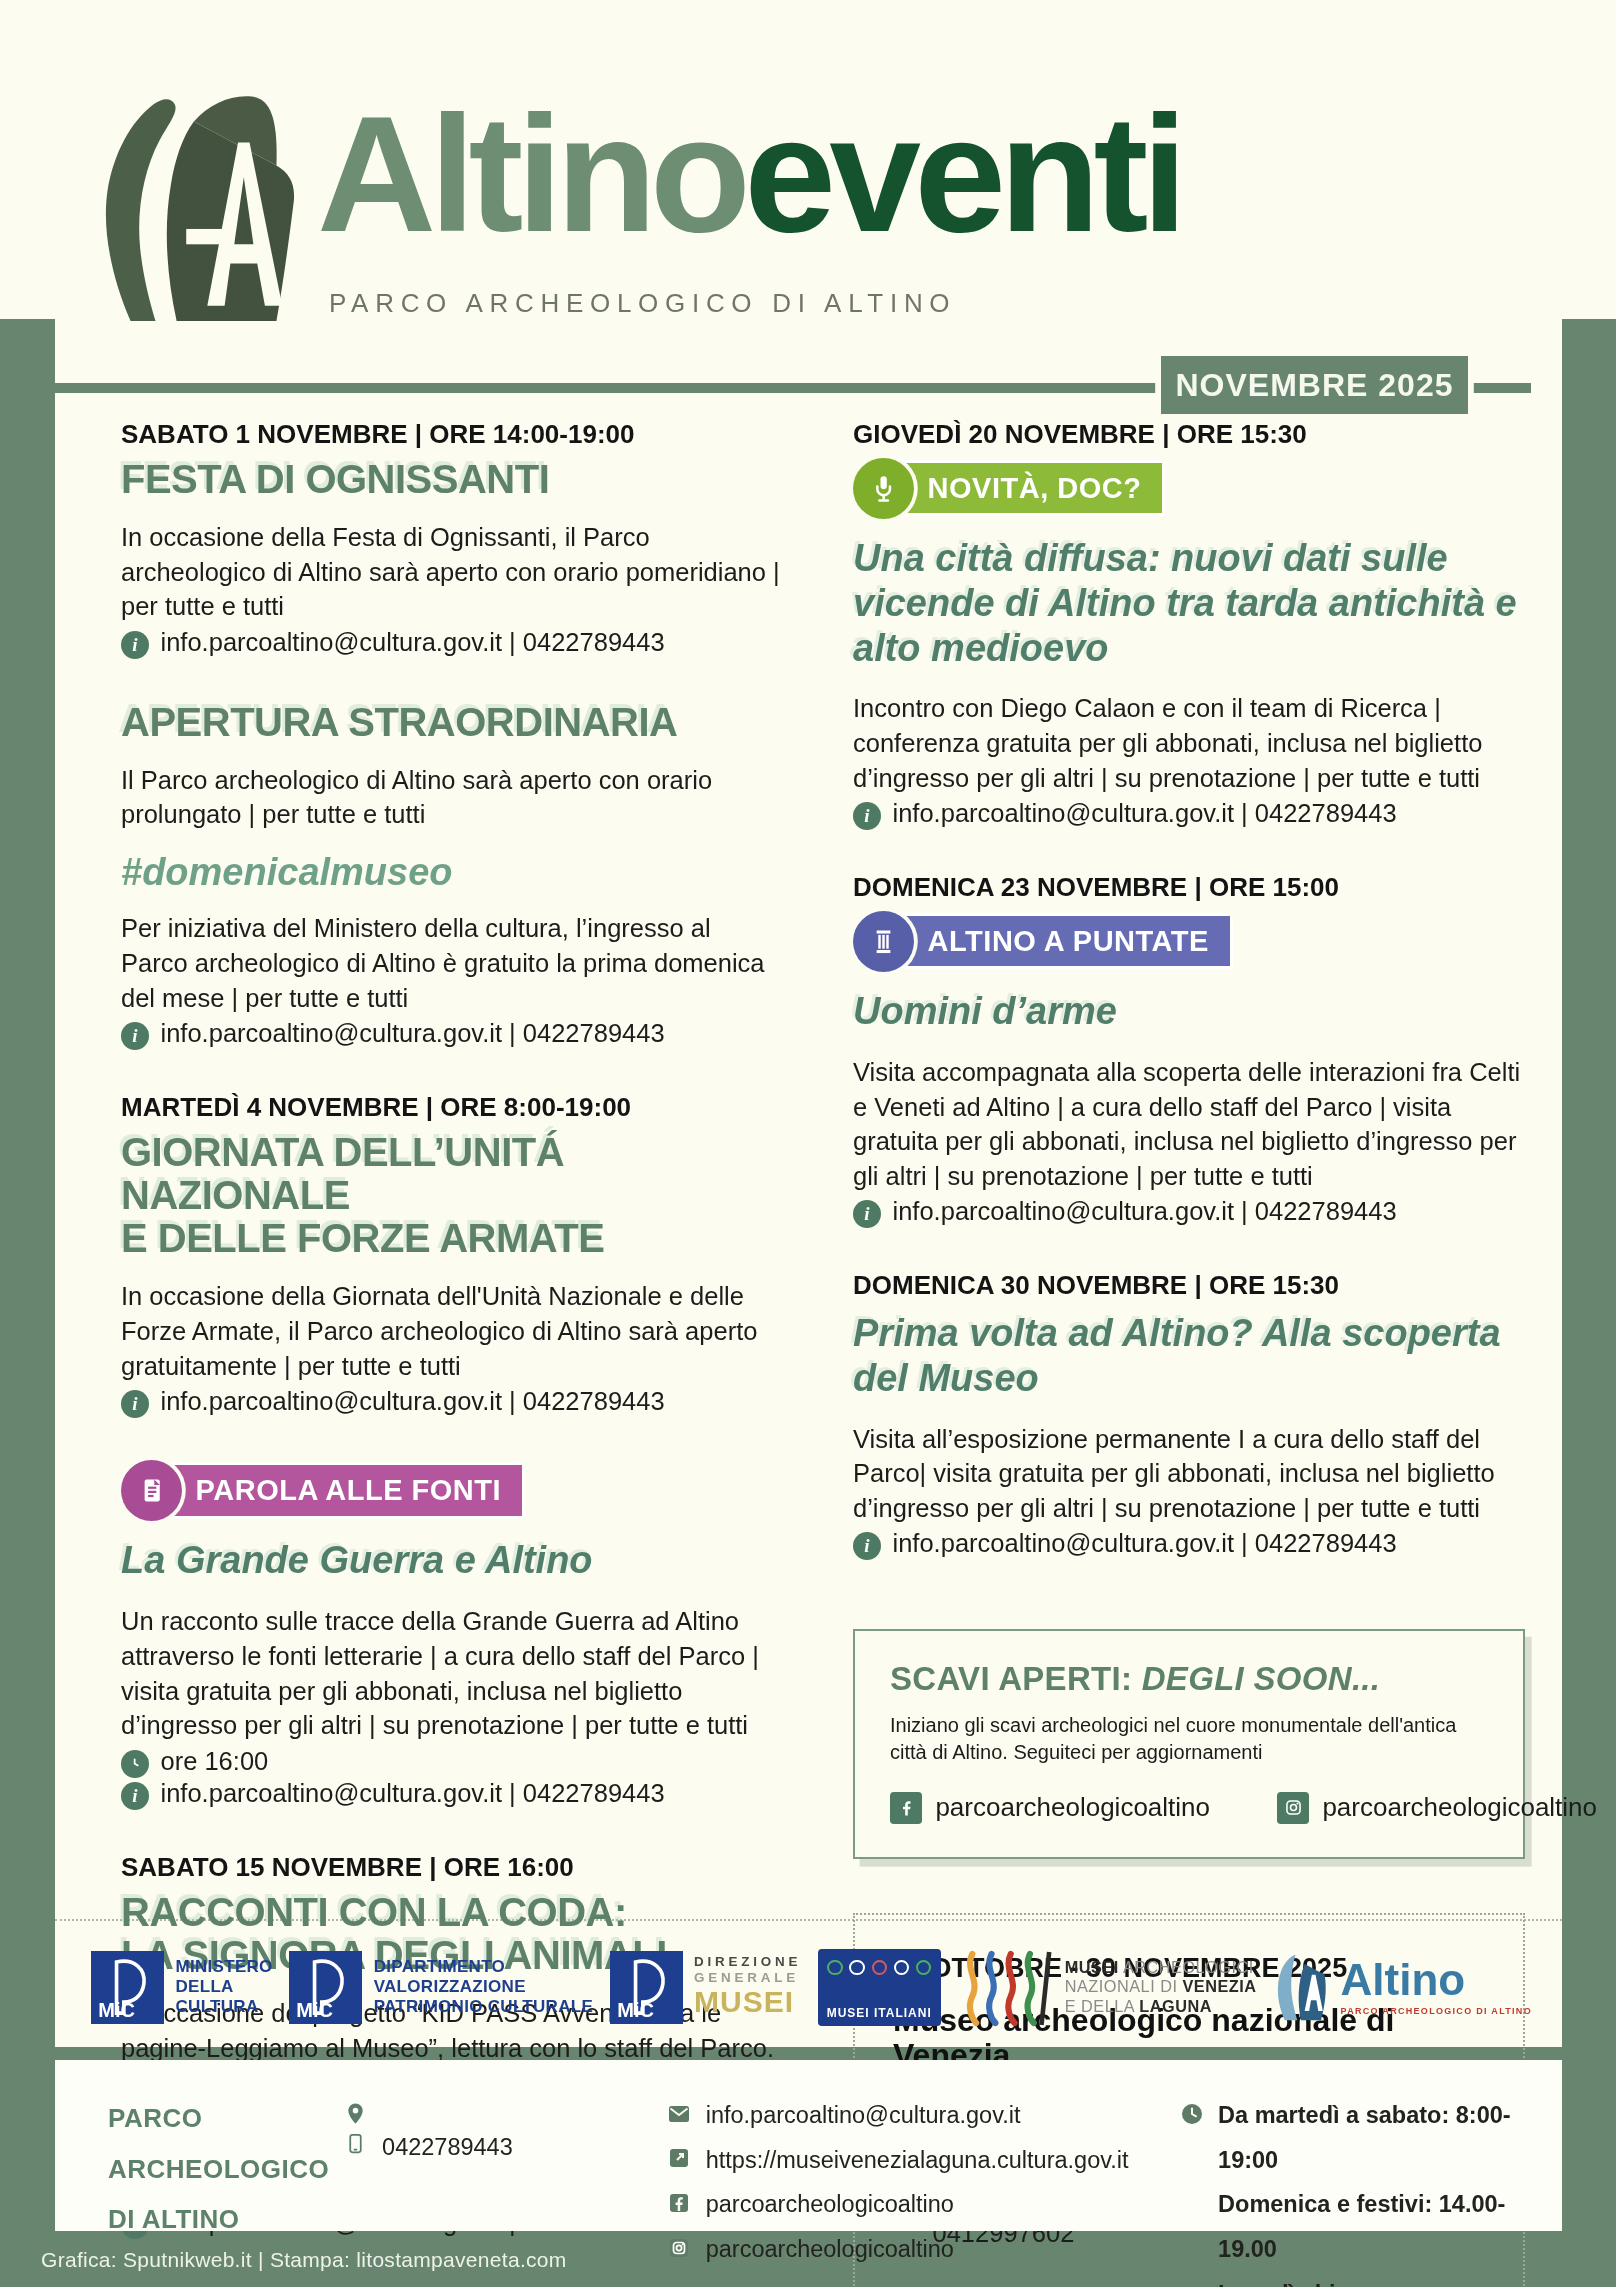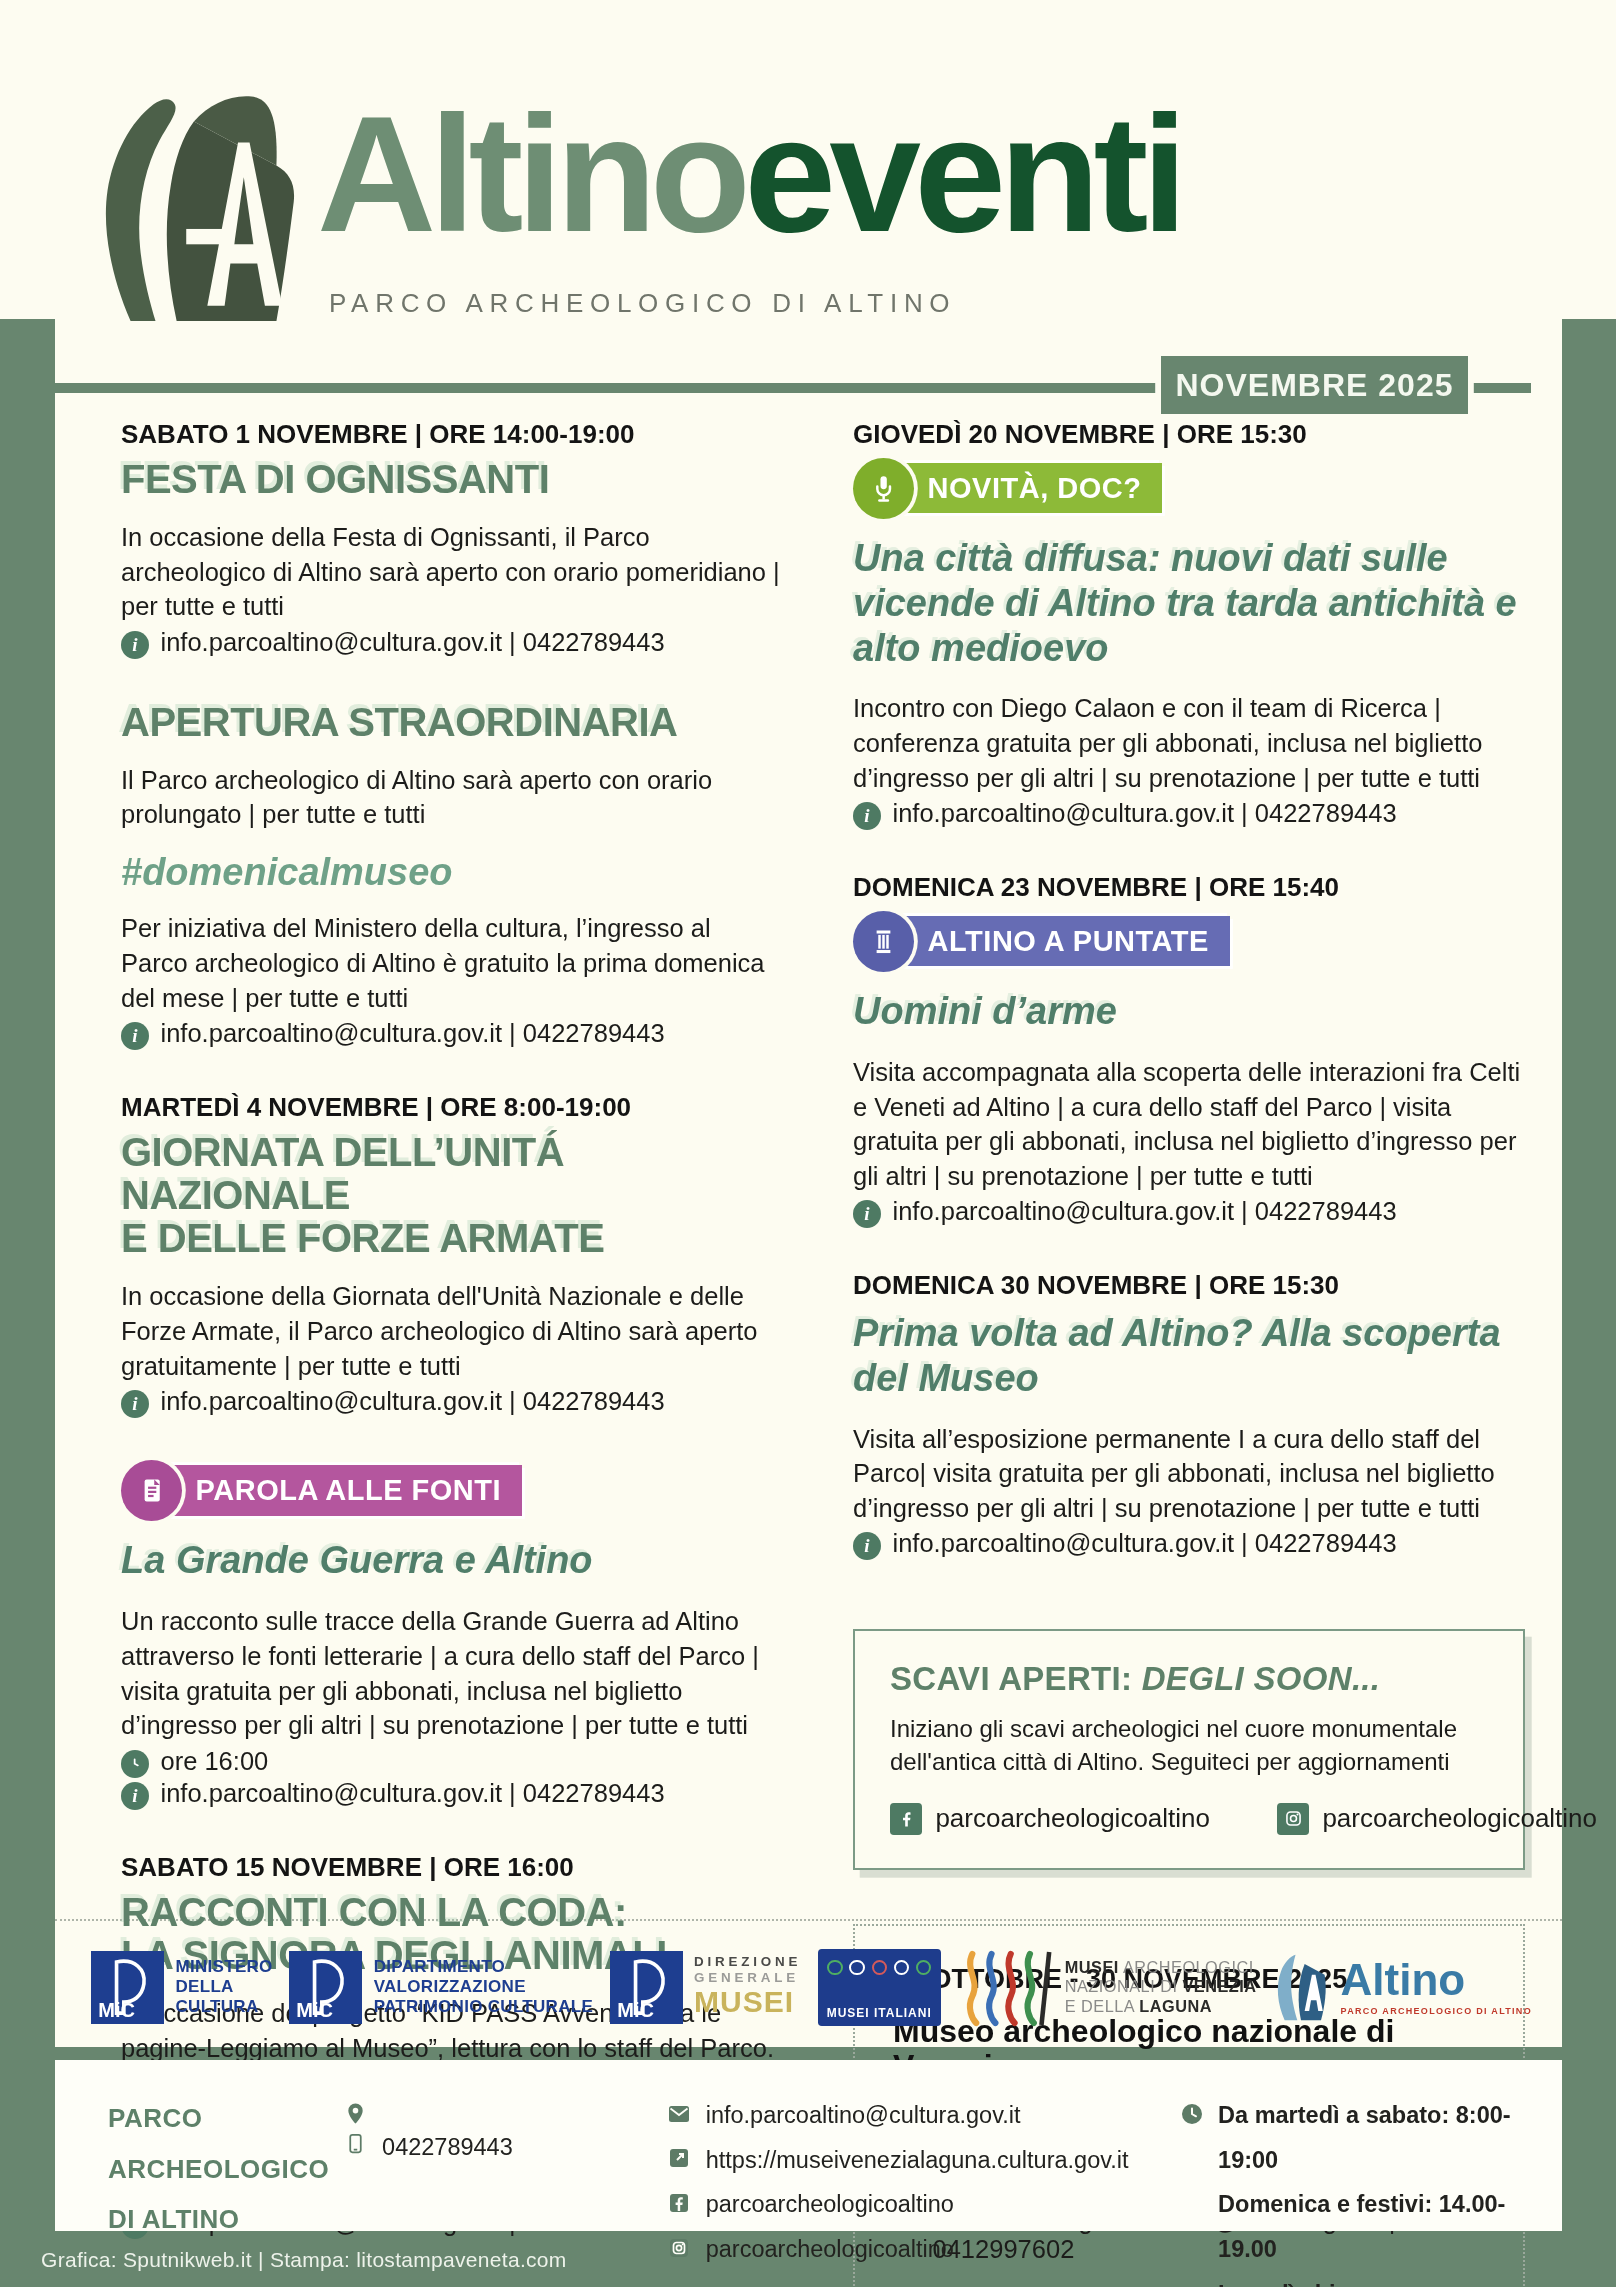--- a/index.html
+++ b/index.html
@@ -61,21 +61,21 @@
   .magenta .badge-pill{background:#B4569E;}
   .lime .badge-circle{background:#7FAE2B;}
   .lime .badge-pill{background:#8DBA38;}
   .violet .badge-circle{background:#585FA9;}
   .violet .badge-pill{background:#666CB4;}
 
   
   .scavi-box{border:2.9px solid #7C9A86;box-shadow:6.7px 7.7px 0 rgba(125,145,130,0.28);padding:29px 35px 33px;margin-top:69px;background:var(--bg);}
   .scavi-title{font-size:33px;font-weight:700;color:var(--title-green);letter-spacing:0.3px;margin-bottom:13.4px;}
   .scavi-title .it{font-style:italic;}
-  .box-body{font-size:24px;line-height:1.38;color:var(--ink);}
+  .box-body{font-size:20px;line-height:1.38;color:var(--ink);}
   .social-row{display:flex;gap:67px;margin-top:25px;font-size:26px;color:var(--ink);align-items:center;}
   .social-item{display:flex;gap:13.4px;align-items:center;}
   .sq-icon{width:32px;height:32px;background:var(--icon-green);border-radius:3.8px;display:flex;align-items:center;justify-content:center;}
 
   .mostra-box{border:2.9px dotted #9AA89B;padding:38px 38px 40px;margin-top:54px;}
   .mostra-date{font-weight:700;font-size:27px;color:#141414;margin-bottom:19px;}
   .mostra-title{font-weight:700;font-size:32px;color:#111;line-height:1.1;}
   .mostra-sub{font-weight:700;font-size:32px;color:var(--title-green);margin-bottom:21px;}
   .mostra-sub .it{font-style:italic;}
 
@@ -231,21 +231,21 @@
       </div>
       <h2 class="event-title-italic">Una città diffusa: nuovi dati sulle vicende di Altino tra tarda antichità e alto medioevo</h2>
       <p class="event-body">Incontro con Diego Calaon e con il team di Ricerca | conferenza gratuita per gli abbonati, inclusa nel biglietto d’ingresso per gli altri | su prenotazione | per tutte e tutti</p>
       <div class="contact-row">
         <span class="icon-circle">i</span>
         <span>info.parcoaltino@cultura.gov.it | 0422789443</span>
       </div>
     </article>
 
     <article class="event">
-      <div class="event-date">DOMENICA 23 NOVEMBRE | ORE 15:40</div>
+      <div class="event-date">DOMENICA 23 NOVEMBRE | ORE 15:00</div>
       <div class="badge-row violet">
         <span class="badge-circle">
           <svg width="33" height="33" viewBox="0 0 24 24">
             <rect x="7" y="4" width="10" height="2.2" fill="#fff"></rect>
             <rect x="8.2" y="7.2" width="1.8" height="10" fill="#fff"></rect>
             <rect x="11.1" y="7.2" width="1.8" height="10" fill="#fff"></rect>
             <rect x="14" y="7.2" width="1.8" height="10" fill="#fff"></rect>
             <rect x="7" y="18.2" width="10" height="2.2" fill="#fff"></rect>
           </svg>
         </span>

